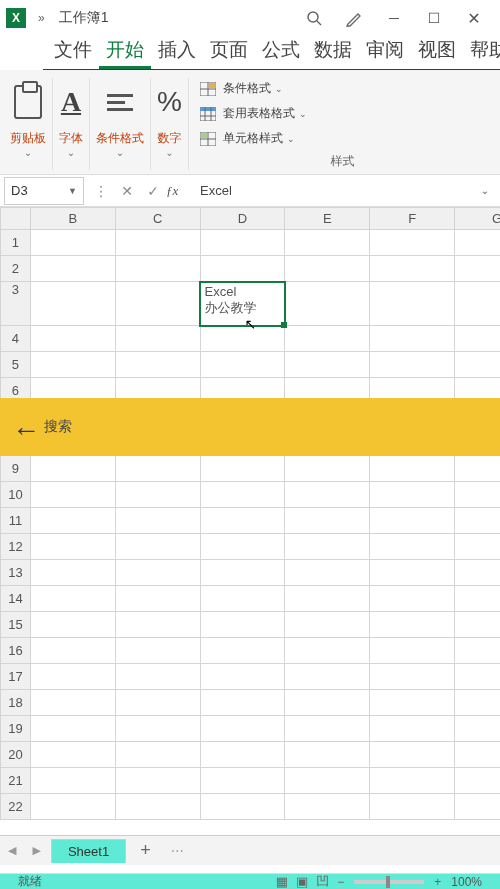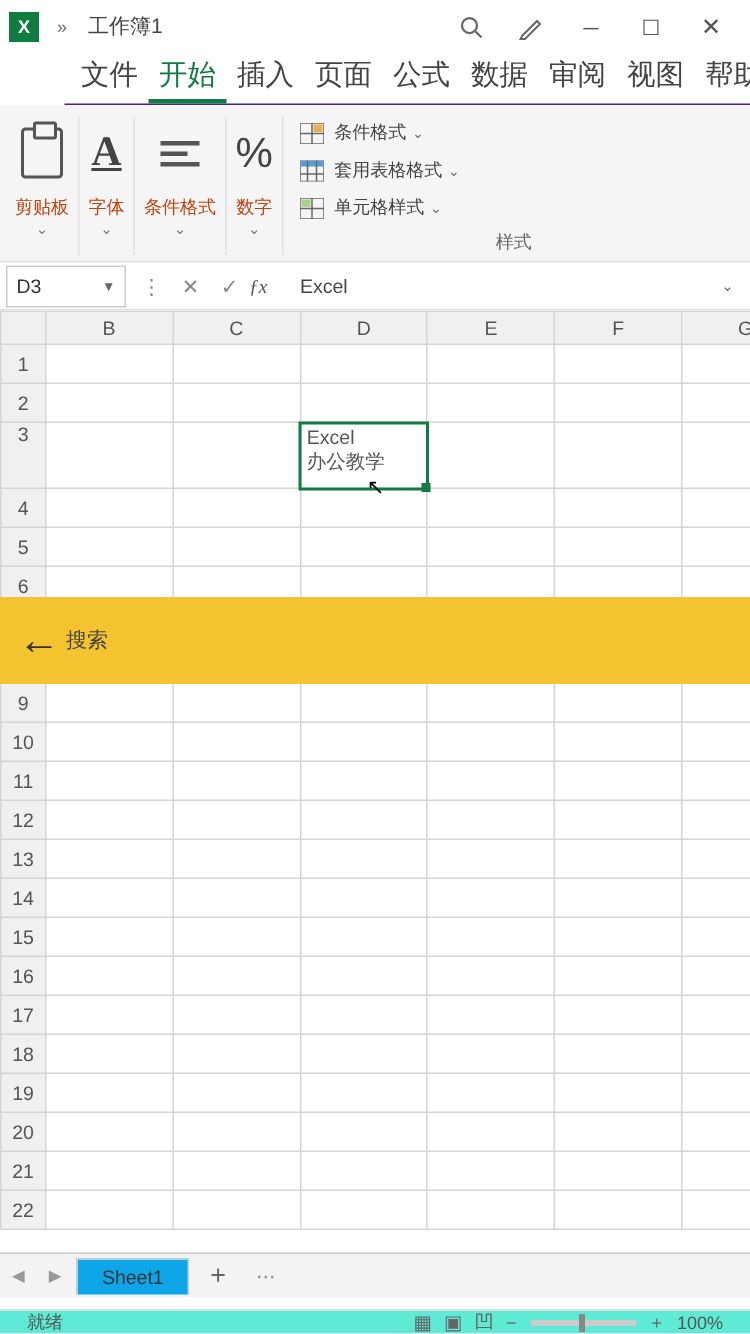--- a/index.html
+++ b/index.html
@@ -60,21 +60,21 @@
 .banner { position: absolute; left: 0; right: 0; top: 398px; height: 58px; background: #f4c430; display: flex; align-items: center; padding: 0 8px; }
 .banner .back-arrow { font-size: 28px; color: #333; font-weight: bold; padding: 0 4px; }
 .banner .searchbox { flex: 1; height: 44px; background: #fff; border-radius: 4px; margin: 0 8px; display: flex; align-items: center; padding: 0 10px; }
 .banner .searchbox .mag { color: #bbb; font-size: 20px; margin-right: 8px; }
 .banner .searchbox .txt { color: #e63946; font-size: 26px; font-weight: 500; letter-spacing: 1px; }
 .banner .search-label { font-size: 14px; color: #444; }
 
 
 .sheettabs { position: absolute; bottom: 24px; left: 0; right: 0; height: 30px; border-top: 1px solid #ccc; background: #f3f3f3; display: flex; align-items: center; font-size: 13px; }
 .sheettabs .nav { padding: 0 8px; color: #999; font-size: 11px; }
-.sheettabs .stab { background: #0ea5e9; border: 1px solid #ccc; border-bottom: none; padding: 4px 16px; margin: 0 2px; }
+.sheettabs .stab { background: #5eead4; border: 1px solid #ccc; border-bottom: none; padding: 4px 16px; margin: 0 2px; }
 .sheettabs .add { padding: 0 12px; font-size: 18px; color: #666; }
 .sheettabs .dots { padding: 0 8px; color: #888; }
 
 
 .status { position: absolute; bottom: 0; left: 0; right: 0; height: 16px; background: #5eead4; border-top: 1px solid #ddd; display: flex; align-items: center; font-size: 12px; color: #555; padding: 0 18px; }
 .status .slabel { flex: 0 0 auto; }
 .status .spacer { flex: 1; }
 .status .view-btn { padding: 0 4px; font-size: 13px; color: #666; }
 .status .zoom-slider { width: 70px; height: 4px; background: #ccc; margin: 0 6px; position: relative; }
 .status .zoom-slider::after { content: ''; position: absolute; left: 32px; top: -4px; width: 4px; height: 12px; background: #888; }

